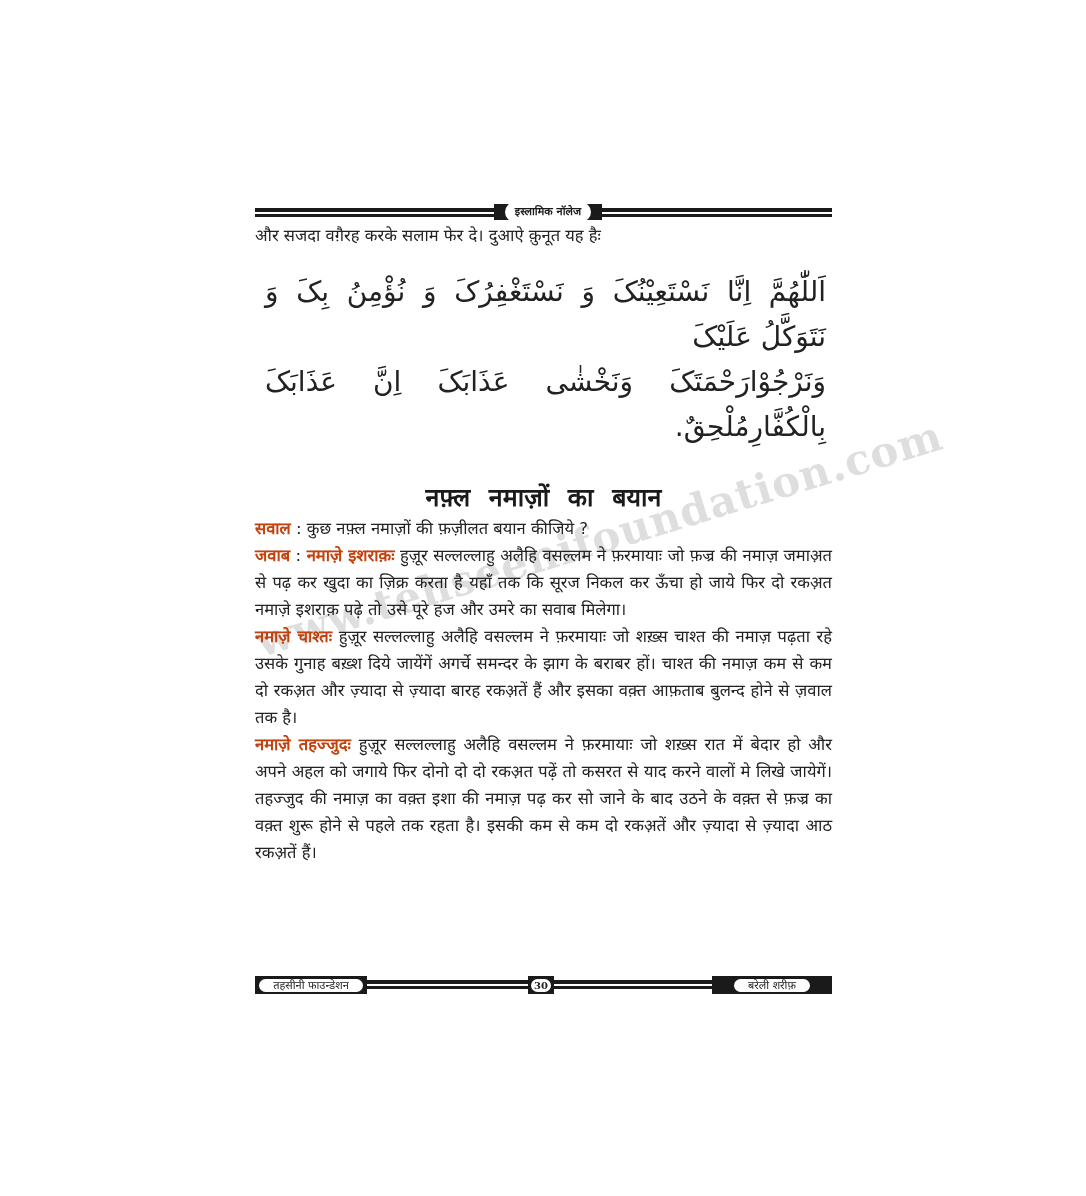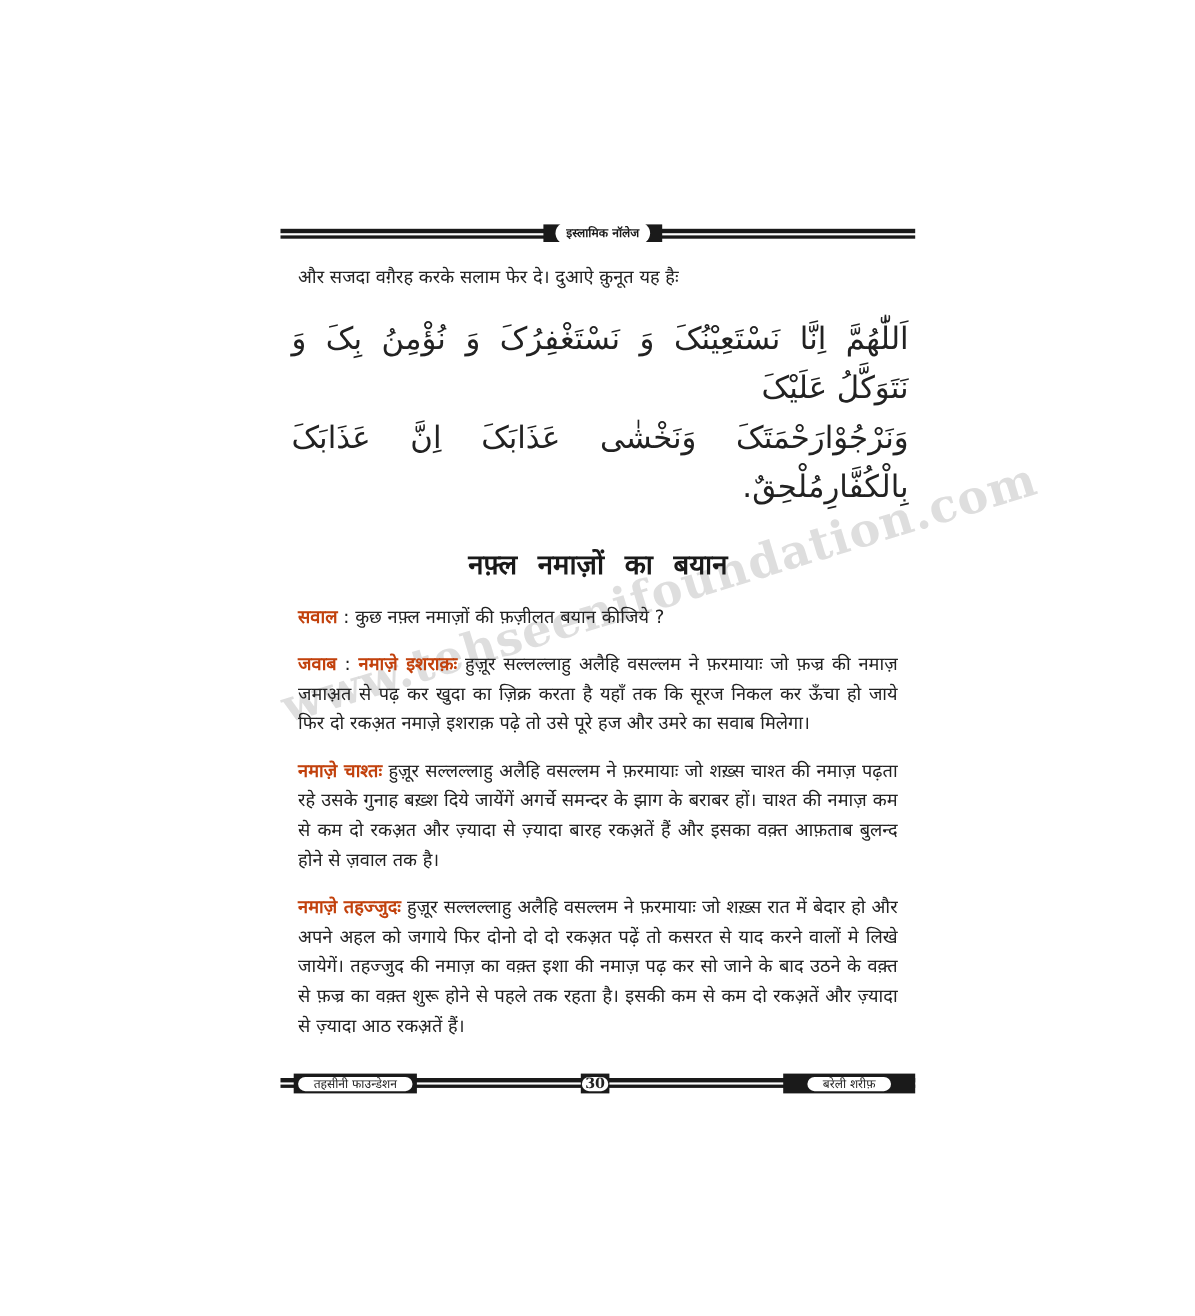--- a/index.html
+++ b/index.html
@@ -58,21 +58,21 @@
   }
   .title {
     text-align: center;
     font-size: 25px;
     font-weight: bold;
     margin-top: 32px;
     line-height: 34px;
     word-spacing: 10px;
     color:#1a1a1a;
   }
-  .para { margin: 16px; }
+  .para { margin: 0; }
   b.lbl { font-weight: bold; color:#c2410c; }
   .watermark {
     position: absolute;
     left: 250px; top: 620px;
     transform: rotate(-17deg);
     transform-origin: left top;
     font-family: "DejaVu Serif", serif;
     font-weight: bold;
     font-size: 42px;
     color: rgba(160,160,160,0.35);
@@ -90,27 +90,27 @@
   .foot-tag {
     position:absolute; top:0; height:18px;
     background:#1a1a1a;
     display:flex; align-items:center; justify-content:center;
   }
   .foot-tag span {
     background:#fff; border-radius: 12px;
     font-size: 11px; line-height: 13px; padding: 0 14px;
     color:#222;
   }
-  .foot-left { left: 0; width: 112px; margin-left: 12px; }
+  .foot-left { left: 0; width: 112px; }
   .foot-right { right: 0; width: 120px; }
   .foot-page {
     left: 273px; width: 26px;
   }
   .foot-page span {
-    padding: 0 3px; font-family:"DejaVu Serif", serif; font-weight:bold; font-size: 13px;
+    padding: 0 3px; font-family:"DejaVu Serif", serif; font-weight:bold; font-size: 10px;
   }
 </style>
 </head>
 <body>
 
 <div class="watermark">www.tehseenifoundation.com</div>
 
 <div class="page">
   <div class="header">
     <div class="rule">

